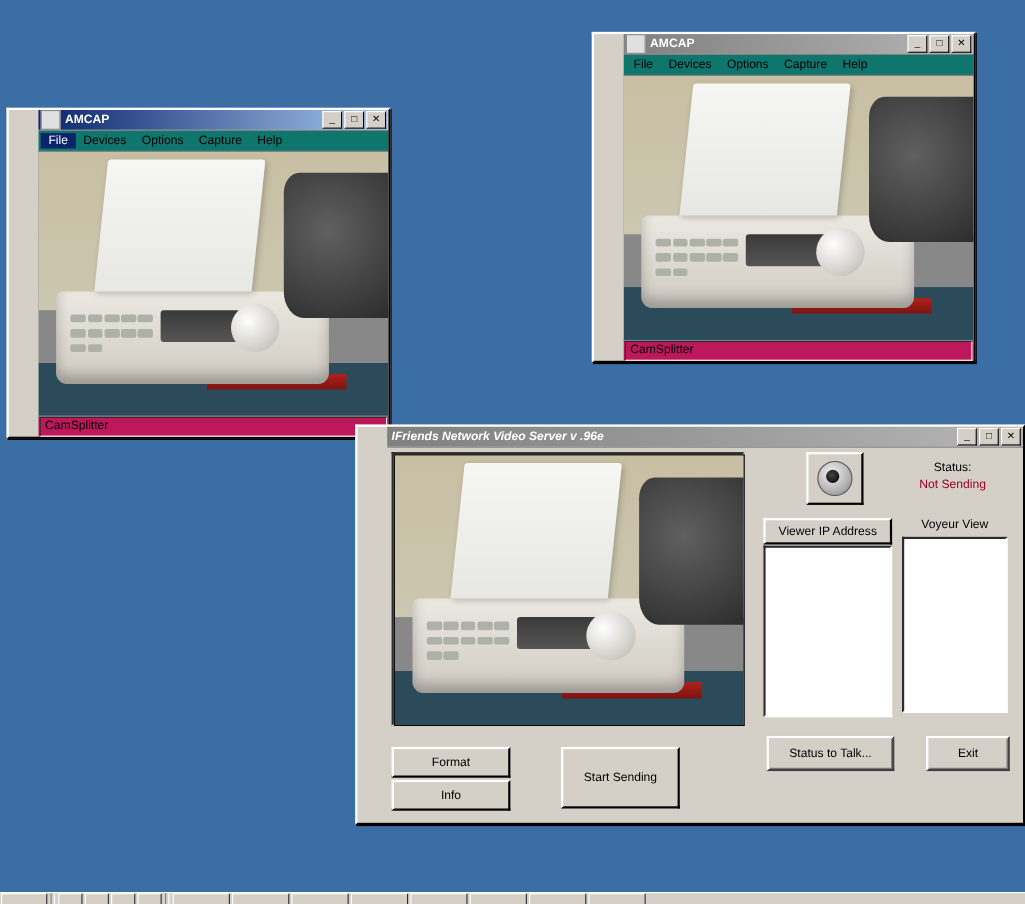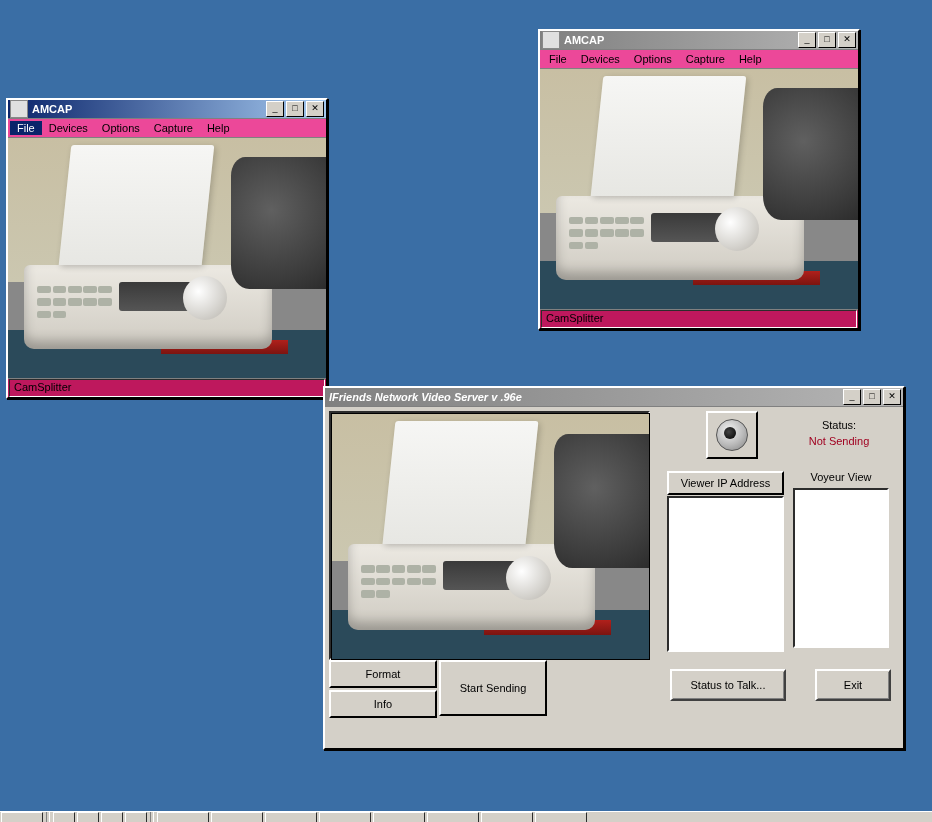--- a/index.html
+++ b/index.html
@@ -1,24 +1,24 @@
 <!DOCTYPE html>
 <html><head>
 <meta charset="utf-8">
 <style>
   html,body{margin:0;padding:0;width:932px;height:822px;overflow:hidden;background:#3a6ea5;font-family:Tahoma,"MS Sans Serif",Arial,sans-serif;font-size:11px;color:#000;}
-  .window{position:absolute;background:#d4d0c8;border:2px outset #fff;border-right-color:#404040;border-bottom-color:#404040;box-shadow:1px 1px 0 #000;}
+  .window{position:absolute;background:#d4d0c8;border:2px outset #fff;border-right-color:#404040;border-bottom-color:#404040;box-shadow:1px 1px 0 #000;padding-left:27px;}
   .titlebar{height:18px;display:flex;align-items:center;border-bottom:1px solid #808080;}
   .titlebar.active{background:linear-gradient(to right,#0a246a,#a6caf0);}
   .titlebar.inactive{background:linear-gradient(to right,#808080,#b5b5b5);}
   .titlebar .ticon{width:16px;height:16px;margin:0 2px;display:inline-block;background:#e0e0e0;border:1px solid #888;position:relative;}
   .titlebar .title{flex:1;color:#fff;font-weight:bold;padding-left:2px;font-size:11px;}
   .winbtns{display:flex;margin-right:2px;}
   .winbtn{width:16px;height:14px;margin-left:2px;background:#d4d0c8;border:1px outset #fff;border-right-color:#404040;border-bottom-color:#404040;font-size:9px;text-align:center;line-height:12px;font-family:Marlett, Arial;cursor:default;}
-  .menubar{height:18px;background:#ec4899;display:flex;align-items:center;padding:0 2px;border-bottom:1px solid #808080;}
+  .menubar{height:18px;background:#0f766e;display:flex;align-items:center;padding:0 2px;border-bottom:1px solid #808080;}
   .menuitem{padding:1px 7px;cursor:default;}
   .menuitem.selected{background:#0a246a;color:#fff;}
   .videoarea{margin:0;display:block;}
   .statusbar{height:18px;border-top:1px solid #808080;background:#be185d;display:flex;align-items:center;}
   .statuscell{flex:1;border:1px inset #fff;border-top-color:#808080;border-left-color:#808080;margin:1px;padding:1px 4px;height:14px;}
   
   .camimg{width:100%;height:100%;background:#888;position:relative;overflow:hidden;}
   .camimg .backwall{position:absolute;left:0;top:0;right:0;height:60%;background:linear-gradient(#c8bfa3,#cbc7b0);}
   .camimg .floor{position:absolute;left:0;bottom:0;right:0;height:20%;background:#2b4a5a;}
   .camimg .faxbody{position:absolute;left:5%;bottom:12%;width:78%;height:35%;background:linear-gradient(#ece9e2,#cfcbc2);border-radius:6px 6px 10px 10px;box-shadow:inset 0 -8px 12px rgba(0,0,0,.25);}
@@ -159,21 +159,21 @@
       <div class="sunken" style="height:156px;margin-top:1px;"></div>
     </div>
 
     <div style="position:absolute;left:342px;top:64px;width:117px;">
       <div class="raised" style="height:20px;display:flex;align-items:center;justify-content:center;">
         <span>Viewer IP Address</span>
       </div>
       <div class="sunken" style="height:152px;margin-top:1px;"></div>
     </div>
 
-    <div style="position:absolute;left:4px;top:253px;display:flex;">
+    <div style="position:absolute;left:4px;top:272px;display:flex;gap:44px;">
       <div style="display:flex;flex-direction:column;">
         <div class="btn" style="width:104px;height:24px;">Format</div>
         <div class="btn" style="width:104px;height:24px;margin-top:2px;">Info</div>
       </div>
       <div class="btn" style="width:104px;height:52px;margin-left:2px;">Start Sending</div>
     </div>
 
     <div class="heavybtn" style="position:absolute;left:345px;top:262px;width:112px;height:28px;">Status to Talk...</div>
     <div class="heavybtn" style="position:absolute;left:490px;top:262px;width:72px;height:28px;">Exit</div>
   </div>

